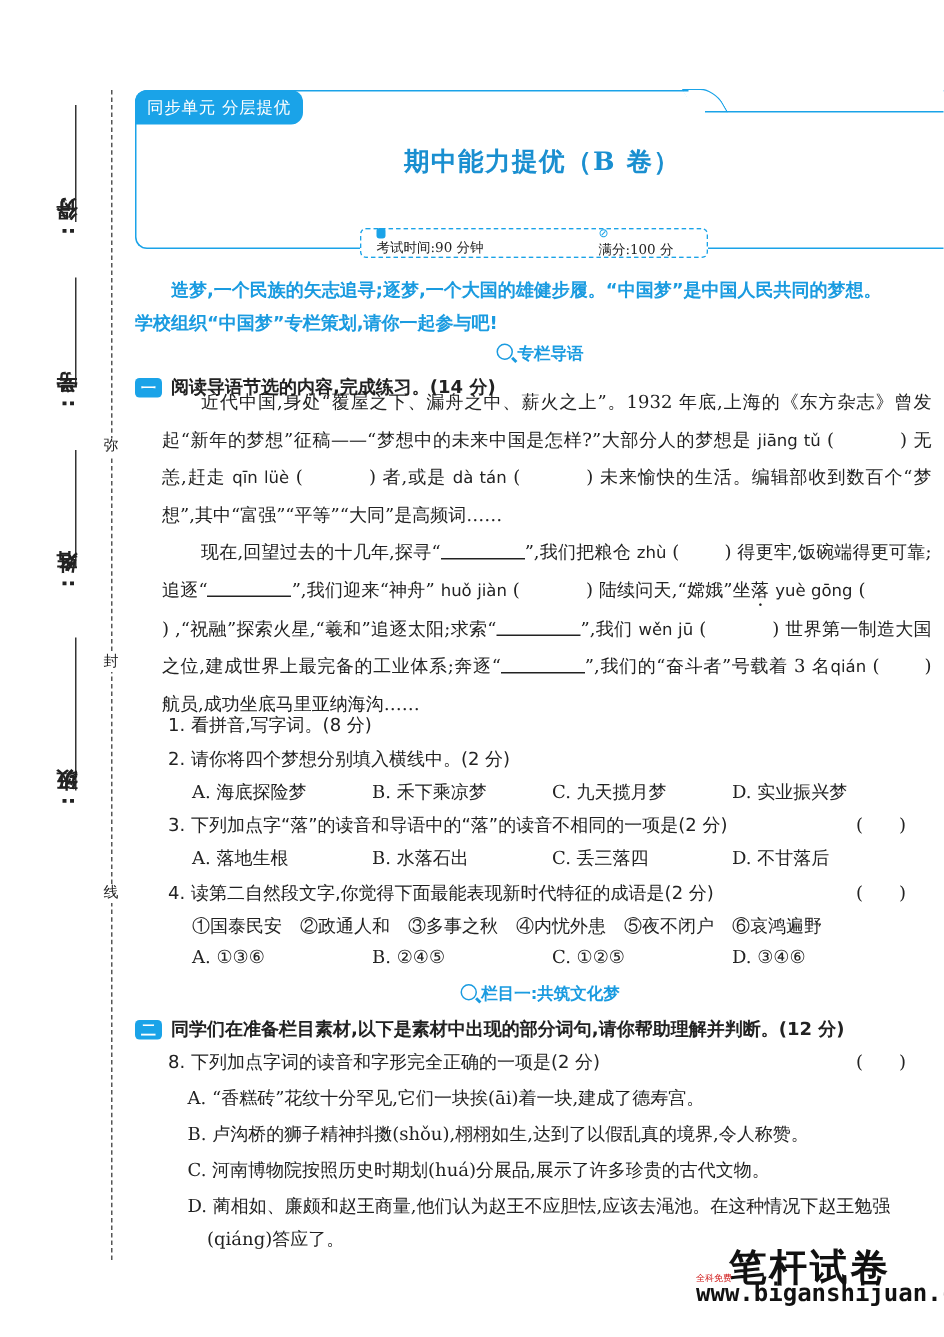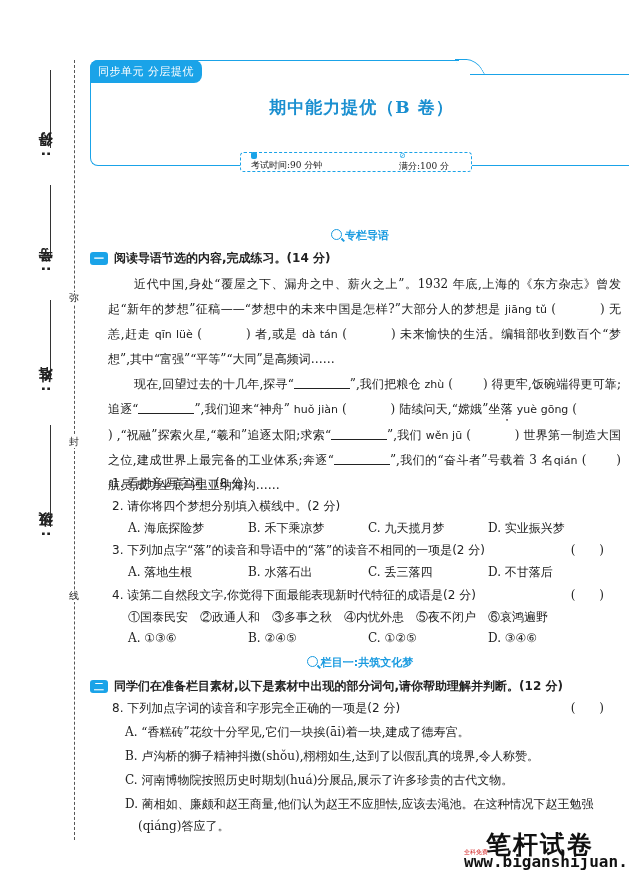--- a/index.html
+++ b/index.html
@@ -93,32 +93,34 @@
     <span class="icon-clock"></span>
     <span>考试时间:90 分钟</span>
   </span>
   <span class="meta-item right">
     <span class="icon-check">⊘</span>
     <span>满分:100 分</span>
   </span>
 </div>
 
 <div class="intro">
+  <p>造梦,一个民族的矢志追寻;逐梦,一个大国的雄健步履。“中国梦”是中国人民共同的梦想。</p>
+  <p>学校组织“中国梦”专栏策划,请你一起参与吧!</p>
 </div>
 
 <div class="section-head" style="top:228px;text-align:center;">
   <span class="mag"></span><span>专栏导语</span>
 </div>
 
 <div class="q-head" style="top:250px;">
   <span class="q-num">一</span>
   <span>阅读导语节选的内容,完成练习。(14 分)</span>
 </div>
 
-<div class="para" style="top:272px;">
+<div class="para" style="top:256px;">
   <p class="indent"><span>近代中国,身处“覆屋之下、漏舟之中、薪火之上”。1932 年底,上海的《东方杂志》曾发起“新年的梦想”征稿——“梦想中的未来中国是怎样?”大部分人的梦想是 </span><span class="py">jiāng tǔ</span> (<span class="paren"></span>)<span> 无恙,赶走 </span><span class="py">qīn lüè</span> (<span class="paren"></span>)<span> 者,或是 </span><span class="py">dà tán</span> (<span class="paren"></span>)<span> 未来愉快的生活。编辑部收到数百个“梦想”,其中“富强”“平等”“大同”是高频词……</span></p>
   <p class="indent"><span>现在,回望过去的十几年,探寻“</span><span class="blank"></span><span>”,我们把粮仓 </span><span class="py">zhù</span> (<span class="paren" style="width:30px"></span>)<span> 得更牢,饭碗端得更可靠;追逐“</span><span class="blank"></span><span>”,我们迎来“神舟” </span><span class="py">huǒ jiàn</span> (<span class="paren"></span>)<span> 陆续问天,“嫦娥”坐</span><span class="dot">落</span><span> </span><span class="py">yuè gōng</span> (<span class="paren"></span>)<span> ,“祝融”探索火星,“羲和”追逐太阳;求索“</span><span class="blank"></span><span>”,我们 </span><span class="py">wěn jū</span> (<span class="paren"></span>)<span> 世界第一制造大国之位,建成世界上最完备的工业体系;奔逐“</span><span class="blank"></span><span>”,我们的“奋斗者”号载着 3 名</span><span class="py">qián</span> (<span class="paren" style="width:30px"></span>)<span> 航员,成功坐底马里亚纳海沟……</span></p>
 </div>
 
 <div class="line sub" style="top:475px;">1. 看拼音,写字词。(8 分)</div>
 <div class="line sub" style="top:498px;">2. 请你将四个梦想分别填入横线中。(2 分)</div>
 <div class="opts" style="top:520px;">
   <span>A. 海底探险梦</span>
   <span>B. 禾下乘凉梦</span>
   <span>C. 九天揽月梦</span>

